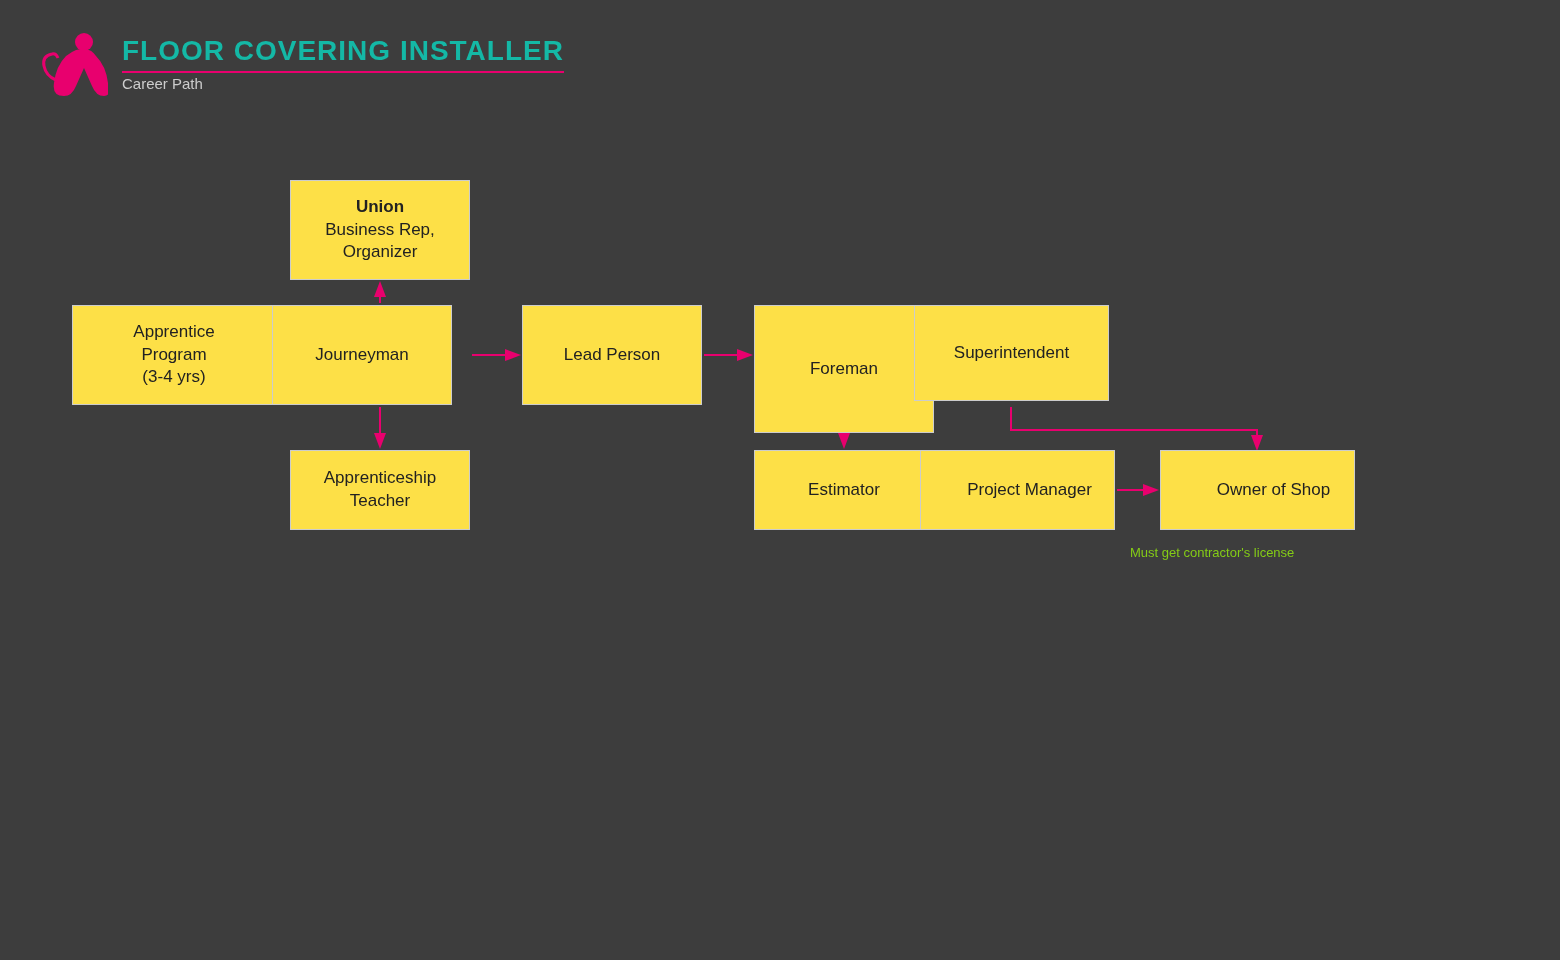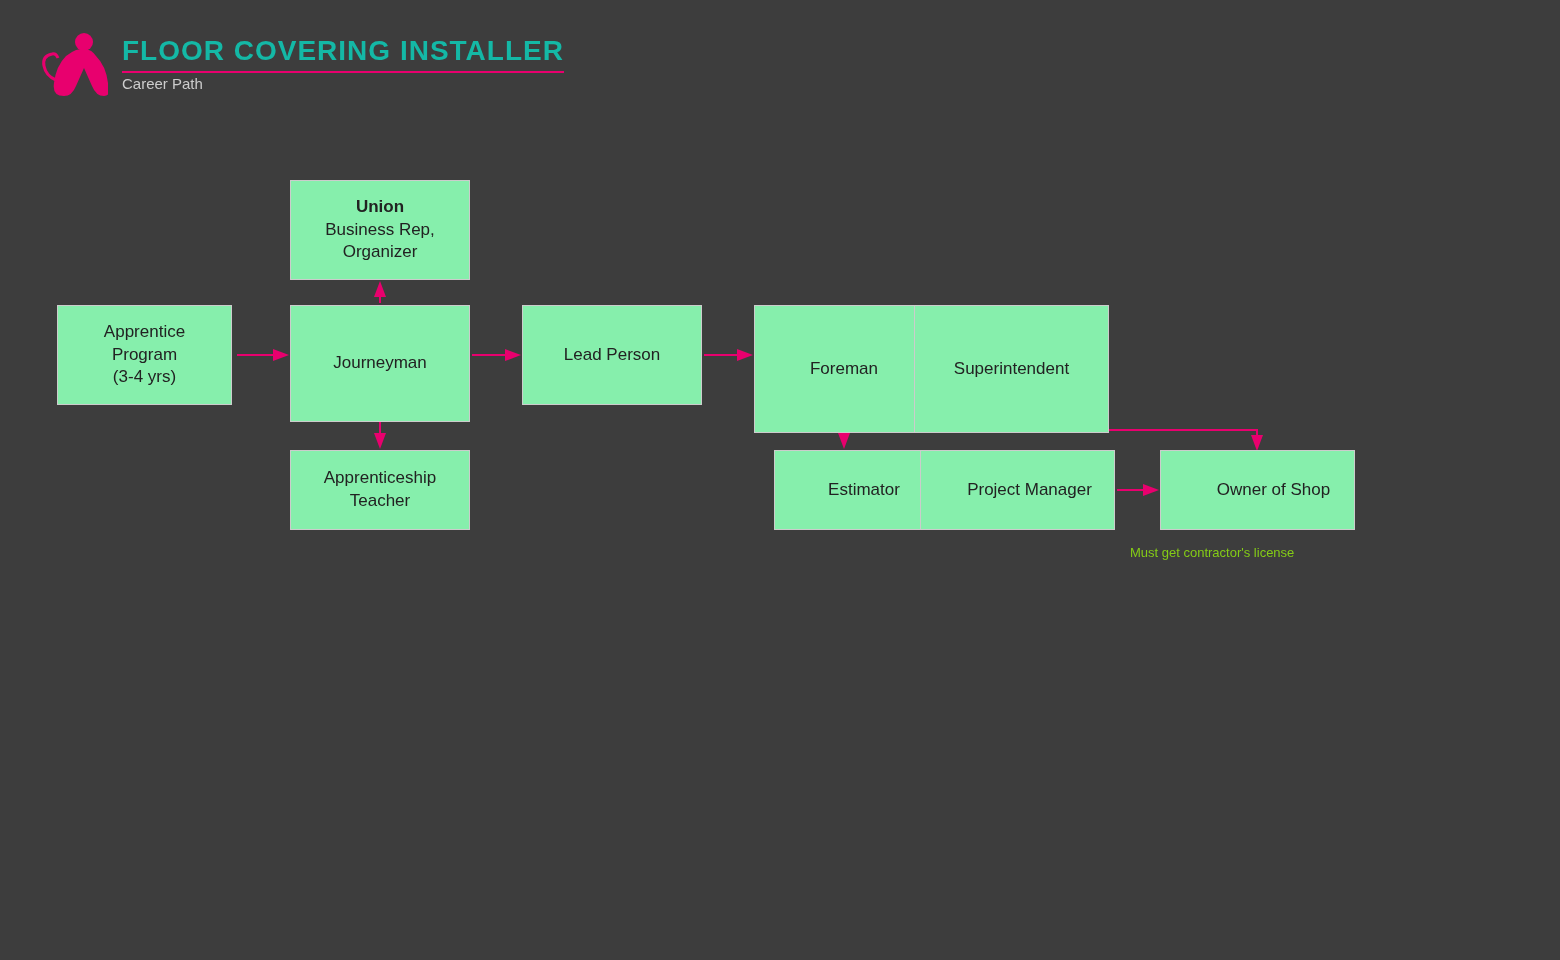--- a/index.html
+++ b/index.html
@@ -60,83 +60,83 @@
       position: absolute;
       top: 150px;
       left: 0;
       width: 1560px;
       height: 700px;
     }
 
     
     .box {
       position: absolute;
-      background: #86efac;
+      background: #fde047;
       border: 1.5px solid #cccccc;
       display: flex;
       align-items: center;
       justify-content: center;
       text-align: center;
       font-size: 17px;
       color: #222222;
       line-height: 1.35;
       padding: 10px 12px;
     }
 
     .box.union-box {
       left: 290px;
       top: 30px;
       width: 180px;
       height: 100px;
     }
 
     .box.apprentice-box {
-      left: 57px;
-      top: 155px;
-      width: 175px;
+      left: 72px;
+      top: 155px;
+      width: 204px;
       height: 100px;
     }
 
     .box.journeyman-box {
-      left: 290px;
-      top: 155px;
-      width: 180px;
-      height: 117px;
+      left: 272px;
+      top: 155px;
+      width: 180px;
+      height: 100px;
     }
 
     .box.leadperson-box {
       left: 522px;
       top: 155px;
       width: 180px;
       height: 100px;
     }
 
     .box.foreman-box {
       left: 754px;
       top: 155px;
       width: 180px;
       height: 128px;
     }
 
     .box.superintendent-box {
       left: 914px;
       top: 155px;
       width: 195px;
-      height: 128px;
+      height: 96px;
     }
 
     .box.apprenticeship-box {
       left: 290px;
       top: 300px;
       width: 180px;
       height: 80px;
     }
 
     .box.estimator-box {
-      left: 774px;
+      left: 754px;
       top: 300px;
       width: 180px;
       height: 80px;
     }
 
     .box.projmanager-box {
       left: 920px;
       top: 300px;
       width: 195px;
       height: 80px;

